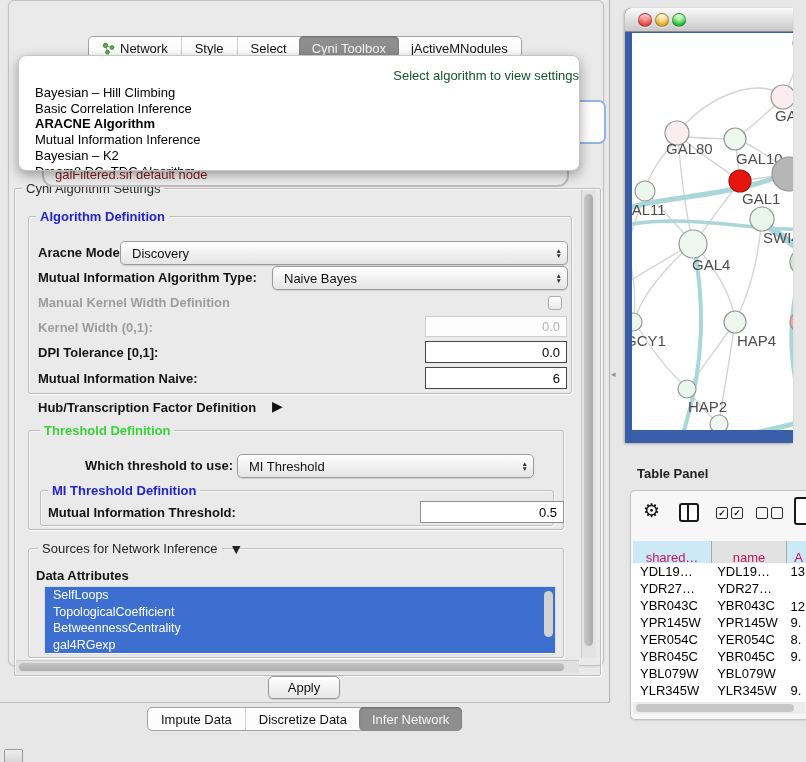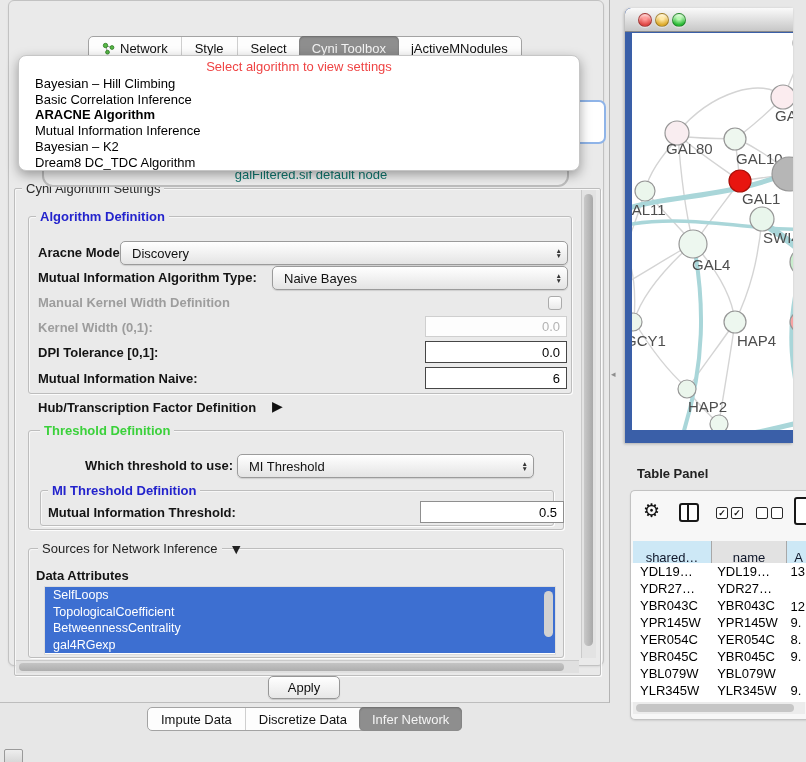--- a/index.html
+++ b/index.html
@@ -35,21 +35,21 @@
   .cb{position:absolute;width:12px;height:12px;border:1px solid #ababab;border-radius:3px;
       background:linear-gradient(#ffffff,#e9e9e9);}
   .attr-item{height:16.5px;display:flex;align-items:center;padding-left:8px;
              background:var(--selblue);color:#fff;font:12.5px "Liberation Sans",sans-serif;}
   .light{position:absolute;width:12px;height:12px;border-radius:50%;border:1px solid rgba(0,0,0,.28);
          box-shadow:inset 0 2px 2px rgba(255,255,255,.55), 0 1px 1px rgba(255,255,255,.5);}
   .tb-cb{position:absolute;width:10px;height:10px;border:1.6px solid #2a2a2a;border-radius:2px;
          background:#fff;display:flex;align-items:center;justify-content:center;
          font:bold 9px "Liberation Sans",sans-serif;color:#111;}
   .th{position:absolute;top:0;height:34px;display:flex;align-items:center;justify-content:center;
-      font:13px "Liberation Sans",sans-serif;color:#0f172a;border-right:1px solid #a8a8a8;
+      font:13px "Liberation Sans",sans-serif;color:#be185d;border-right:1px solid #a8a8a8;
       border-bottom:1px solid #9a9a9a;box-sizing:border-box;}
   .tr-row{position:absolute;left:2px;width:174px;height:17px;display:flex;align-items:center;}
   .td{font:13px "Liberation Sans",sans-serif;color:#000;white-space:nowrap;overflow:hidden;}
 </style>
 </head>
 <body>
 
 <div id="stage">
 
   <div>
@@ -91,27 +91,27 @@
       </div>
       <div class="tab">
         <span>jActiveMNodules</span>
       </div>
     </div>
 
     <div class="abs" style="left:571px;top:100px;width:31px;height:40px;background:#fff;border:2px solid #8fb4e8;
                 border-radius:7px;z-index:4;"></div>
 
     <div class="combo" style="left:42px;top:161px;width:512px;border-radius:11px;border:2px solid #bdbdbd;
-                background:#ededed;color:#0f766e;z-index:3;box-shadow:none;justify-content:center;">
+                background:#ededed;color:#7f1d1d;z-index:3;box-shadow:none;">
       <span>galFiltered.sif default node</span>
     </div>
 
     <div class="abs" style="left:18px;top:55px;width:560px;height:114px;background:#fff;border:1px solid #c6c6c6;
                 border-radius:8px;box-shadow:0 4px 12px rgba(0,0,0,.35);z-index:10;overflow:hidden;">
-      <div style="text-align:center;font:13px 'Liberation Sans',sans-serif;color:#ef4444;margin-top:3px;">Select algorithm to view settings</div>
+      <div style="text-align:right;font:13px 'Liberation Sans',sans-serif;color:#14532d;margin-top:12px;">Select algorithm to view settings</div>
       <div style="margin-top:2px;font:13px 'Liberation Sans',sans-serif;color:#000;line-height:15.7px;padding-left:16px;">
         <div>Bayesian – Hill Climbing</div>
         <div>Basic Correlation Inference</div>
         <div style="font-weight:bold;">ARACNE Algorithm</div>
         <div>Mutual Information Inference</div>
         <div>Bayesian – K2</div>
         <div>Dream8 DC_TDC Algorithm</div>
       </div>
     </div>
 

